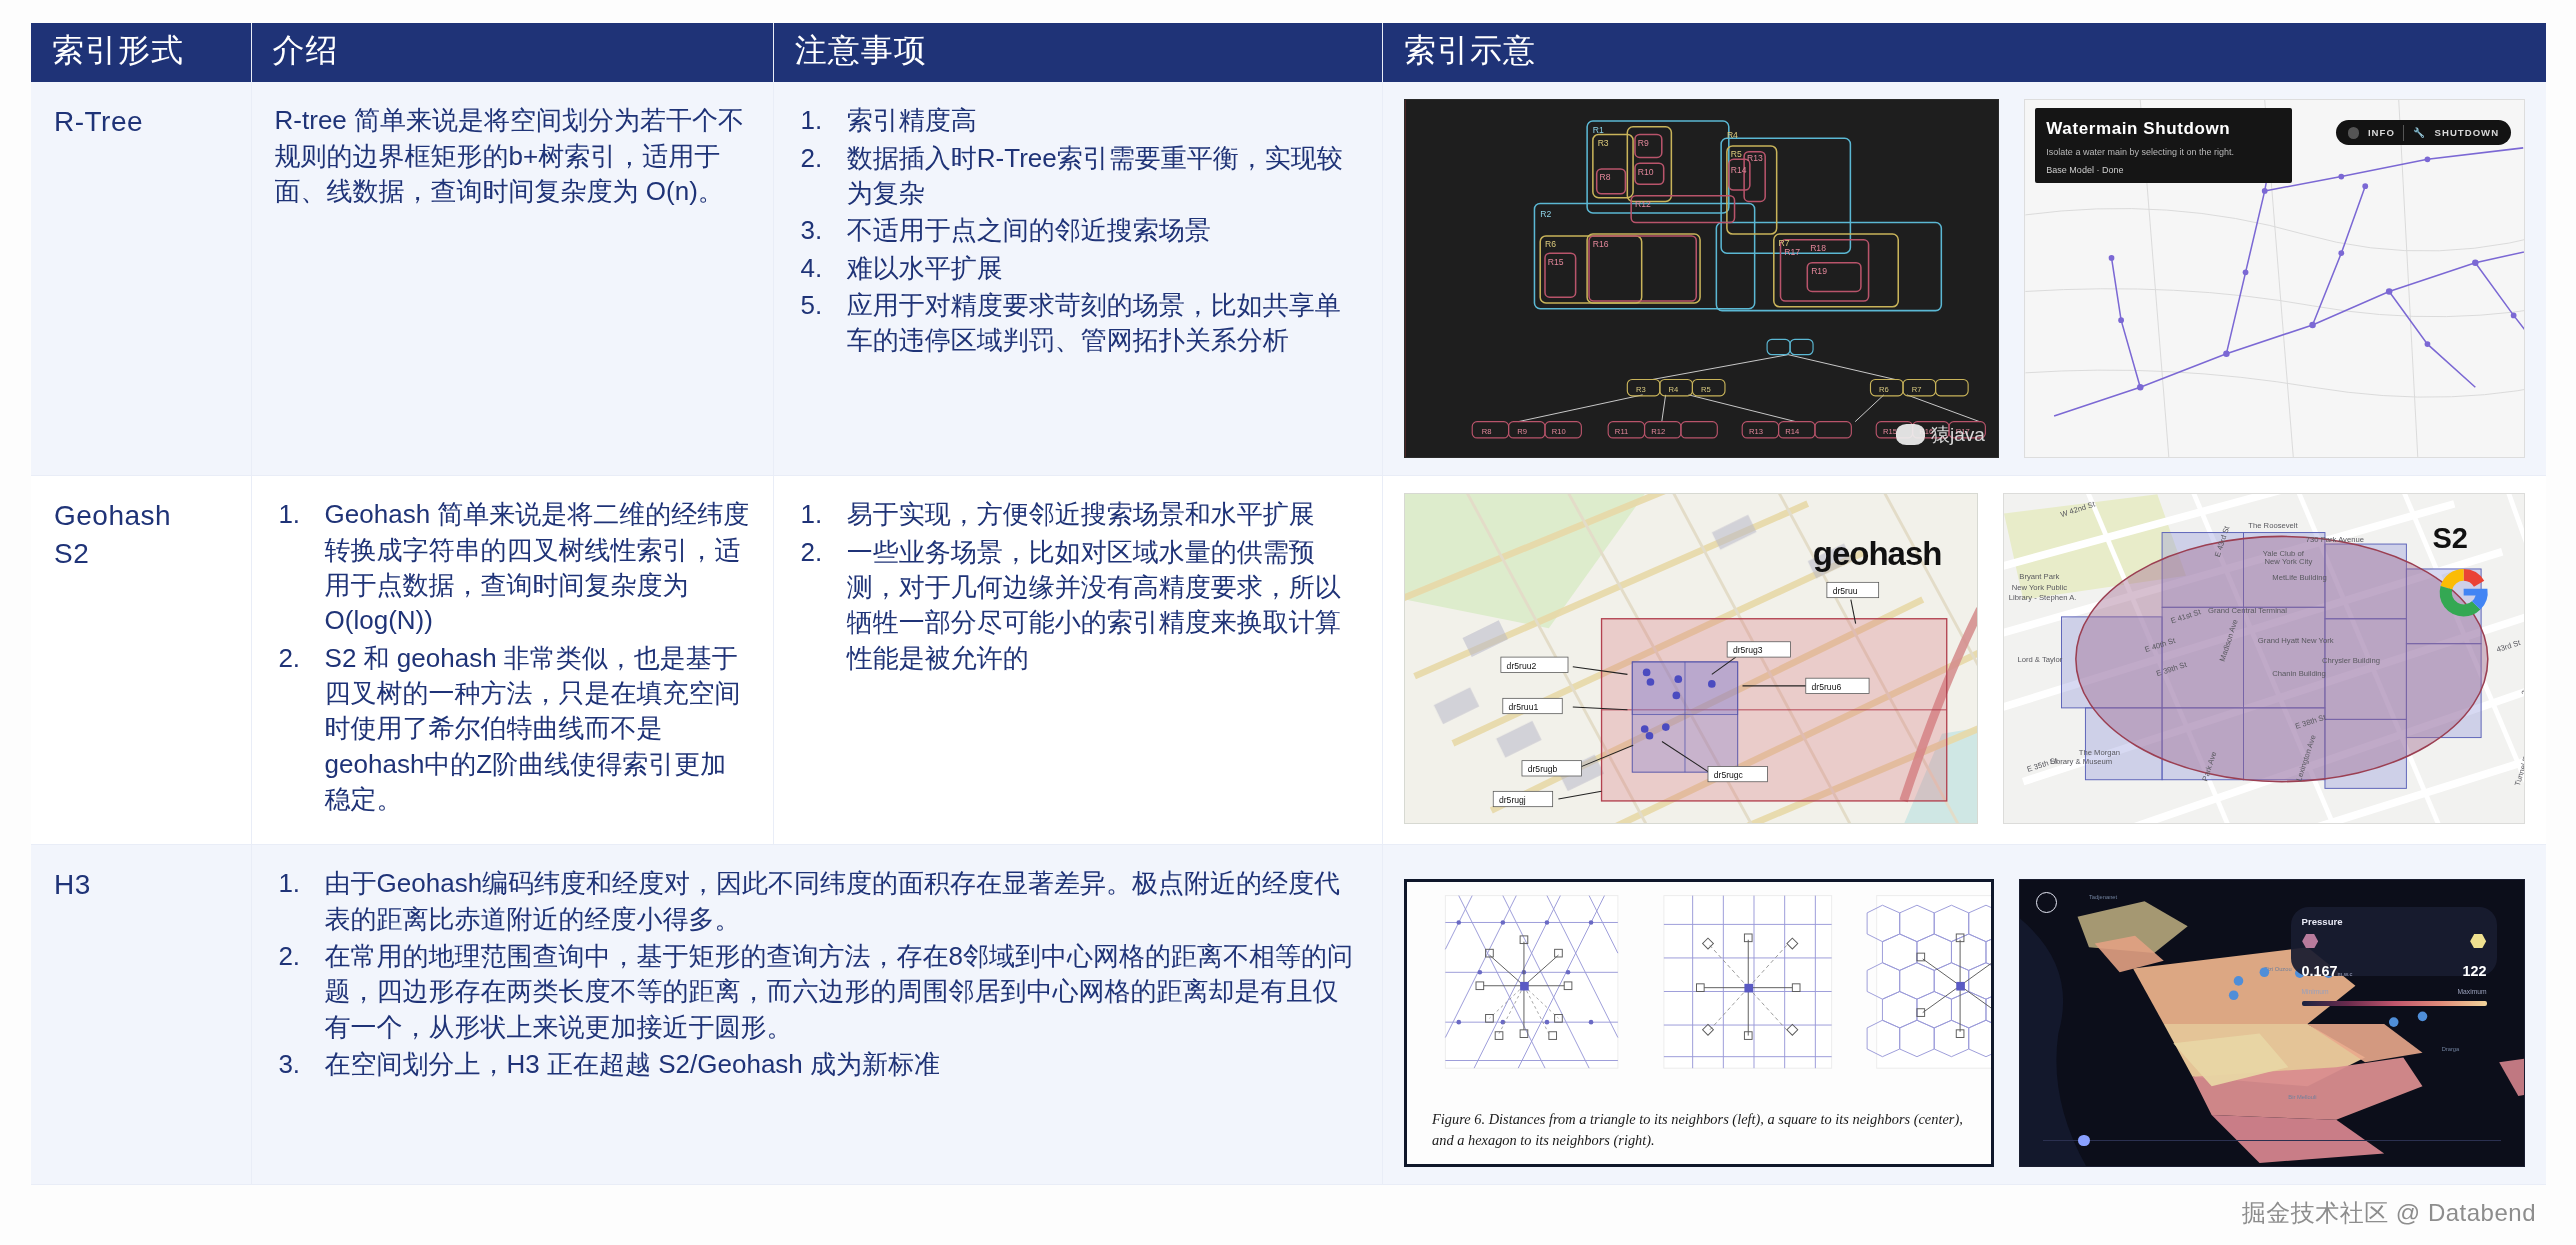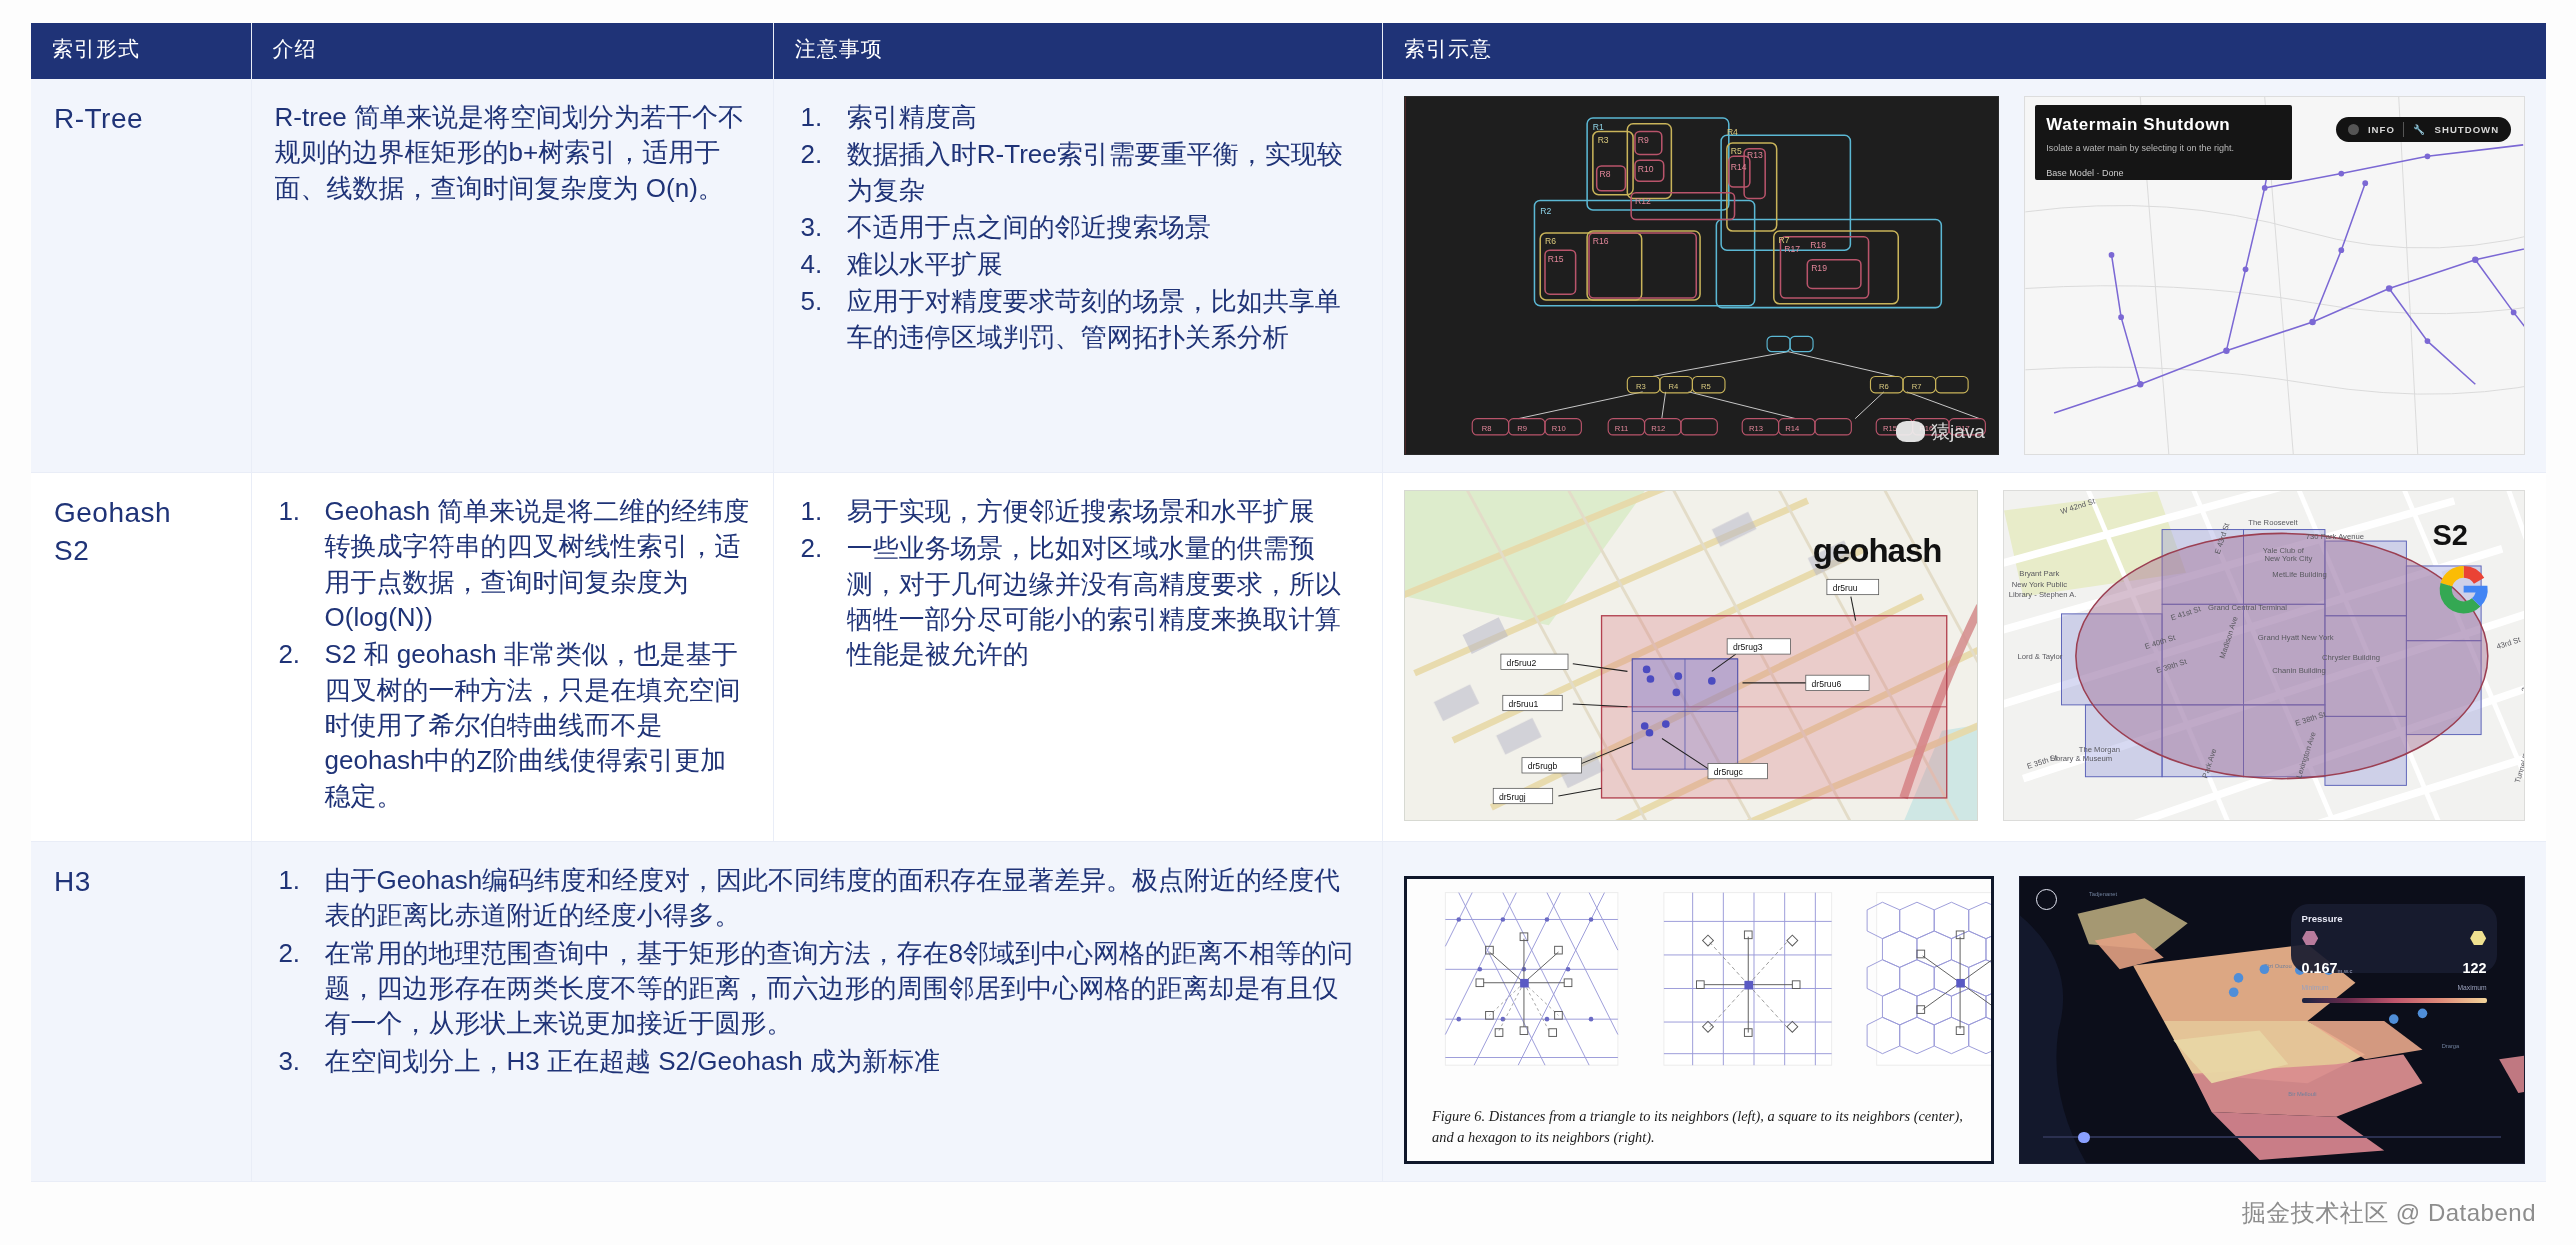--- a/index.html
+++ b/index.html
@@ -14,21 +14,21 @@
   .table {
     position: absolute;
     left: 31px; top: 23px;
     width: 2515px;
     border-collapse: collapse;
     table-layout: fixed;
   }
   .thead-row { background: #1f3377; height: 56px; }
   .th {
     color: #ffffff;
-    font-size: 21px;
+    font-size: 32px;
     font-weight: 400;
     text-align: left;
     padding: 5.8px 21px 9.6px 21px;
     vertical-align: middle;
     border-right: 1.9px solid #e9edf7;
     letter-spacing: 1px;
   }
   .th:last-child { border-right: none; }
 
   .row-a { background: #f2f5fc; }
@@ -76,21 +76,21 @@
   }
 
   
   .watermain { width: 556px; height: 359px; background: #f4f4f4; border: 1px solid #ddd; }
   .wm-hdr {
     position: absolute; left: 9.6px; top: 7.7px; width: 257px; height: 75px;
     background: #151515; padding: 8.6px 11.5px; border-radius: 1.9px;
   }
   .wm-title { color:#fff; font-size: 17px; font-weight: bold; letter-spacing: 0.6px; }
   .wm-sub { color:#b9b9b9; font-size: 9px; margin-top: 5.8px; }
-  .wm-sub2 { color:#cdcdcd; font-size: 9px; margin-top: 13px; }
+  .wm-sub2 { color:#cdcdcd; font-size: 9px; margin-top: 6px; }
   .wm-pill {
     position: absolute; right: 13.4px; top: 20px; height: 25px; border-radius: 12.5px;
     background: #131313; display: flex; align-items: center; padding: 0 11.5px; gap: 8.6px;
   }
   .wm-pill span { color:#d8d8d8; font-size: 9.6px; letter-spacing: 1px; font-weight: bold; }
   .wm-dot { width: 11.5px; height: 11.5px; border-radius: 50%; background:#555; display:inline-block; }
   .wm-sep { width:1px; height:15.3px; background:#555; }
 
   
   .geobox { width: 652px; height: 331px; background:#eef0e9; border:1px solid #d7d9d2; }

